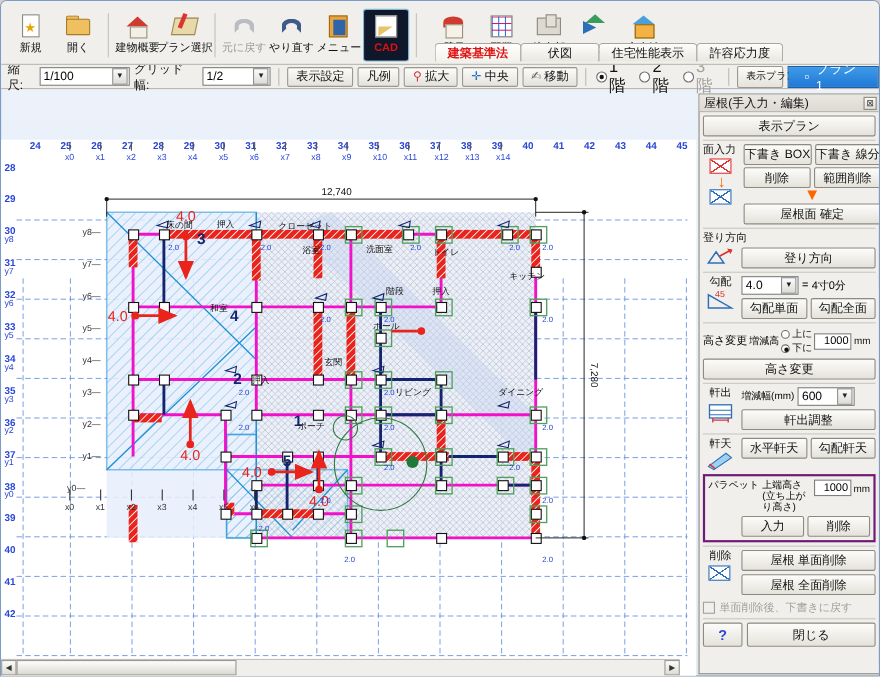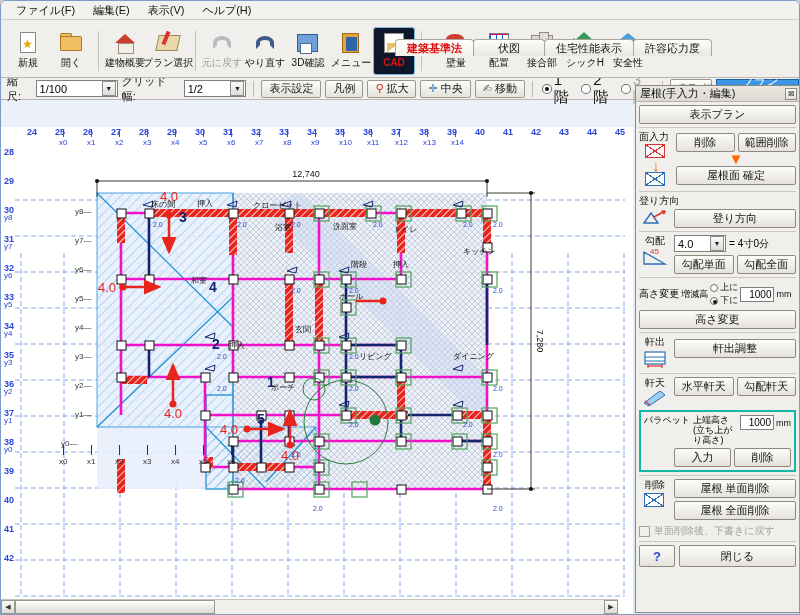--- a/index.html
+++ b/index.html
@@ -257,43 +257,37 @@
       linear-gradient(to bottom left, transparent 47%, #2c6fb8 47%, #2c6fb8 53%, transparent 53%);
   }
   .down-arrow { color:#f60; font-size:15px; line-height:12px; text-align:center; }
   .num-in {
     background:#fff; border:1px solid #7f7f7f; height:15px;
     font-size:10px; color:#000; text-align:right; padding:0 2px;
     display:flex; align-items:center; justify-content:flex-end;
   }
   .unit { font-size:9px; color:#111; }
   .para-box {
-    border: 2px solid #14b8a6; padding: 3px; margin-top: 3px;
+    border: 2px solid #701a75; padding: 3px; margin-top: 3px;
     background: #f0efeb;
   }
   .chk { display:flex; align-items:center; gap:4px; font-size:10px; color:#a3a19b; margin-top:4px; }
   .chk .box { width:11px; height:11px; background:#f0efeb; border:1px solid #a3a19b; }
   .help-btn {
     width:36px; height:22px; display:flex; align-items:center; justify-content:center;
     background:linear-gradient(#fcfcfa,#e4e2da); border:1px solid #8d8a82; border-radius:2px;
     color:#2a46d8; font-weight:bold; font-size:13px;
   }
 </style>
 </head>
 <body>
 
 <div id="app">
 
 
-  <div class="menubar">
-    <div class="menu-item">ファイル(F)</div>
-    <div class="menu-item">編集(E)</div>
-    <div class="menu-item">表示(V)</div>
-    <div class="menu-item">ヘルプ(H)</div>
-  </div>
 
   <div class="toolbar-wrap">
     <div class="tb-inner">
       <div class="tb-btn">
         <div class="tb-ico">
             <div class="ic-page"></div>
             <div class="ic-star">★</div>
           </div>
         <div class="tb-lbl">新規</div>
       </div>
@@ -323,26 +317,20 @@
         <div class="tb-ico">
             <div class="ic-undo"></div>
           </div>
         <div class="tb-lbl dim">元に戻す</div>
       </div>
       <div class="tb-btn">
         <div class="tb-ico">
             <div class="ic-redo act"></div>
           </div>
         <div class="tb-lbl">やり直す</div>
-      </div>
-      <div class="tb-btn">
-        <div class="tb-ico">
-            <div class="ic-3d"></div>
-          </div>
-        <div class="tb-lbl">3D確認</div>
       </div>
       <div class="tb-btn">
         <div class="tb-ico">
             <div class="ic-menu"></div>
           </div>
         <div class="tb-lbl">メニュー</div>
       </div>
       <div class="tb-btn sel">
         <div class="tb-ico">
             <div class="ic-cad"></div>
@@ -941,20 +929,24 @@
             <div class="sec-lbl">面入力</div>
             <div class="mini-ico" style="margin:1px auto 0">
                 <div class="env"></div>
               </div>
             <div class="down-arrow">↓</div>
             <div class="mini-ico" style="margin:0 auto">
                 <div class="env blue"></div>
               </div>
           </div>
           <div class="sec-main">
+            <div class="btn-row">
+              <div class="pbtn">下書き BOX</div>
+              <div class="pbtn">下書き 線分</div>
+            </div>
             <div class="btn-row" style="margin-top:2px">
               <div class="pbtn">削除</div>
               <div class="pbtn">範囲削除</div>
             </div>
             <div class="down-arrow" style="margin:1px 0">▼</div>
             <div class="pbtn wide">屋根面 確定</div>
           </div>
         </div>
       </div>
 
@@ -1027,20 +1019,27 @@
             <svg width="26" height="22" viewBox="0 0 26 22">
               <rect x="3" y="4" width="20" height="12" fill="#fff" stroke="#2c6fb8" stroke-width="1.2"></rect>
               <line x1="3" y1="9" x2="23" y2="9" stroke="#2c6fb8" stroke-width="1"></line>
               <line x1="3" y1="13" x2="23" y2="13" stroke="#2c6fb8" stroke-width="1"></line>
               <line x1="6" y1="16" x2="6" y2="20" stroke="#d33" stroke-width="1.2"></line>
               <line x1="20" y1="16" x2="20" y2="20" stroke="#d33" stroke-width="1.2"></line>
               <line x1="6" y1="18" x2="20" y2="18" stroke="#d33" stroke-width="1.2"></line>
             </svg>
           </div>
           <div class="sec-main">
+            <div style="display:flex;align-items:center;gap:3px">
+              <span style="font-size:9px">増減幅(mm)</span>
+              <div class="combo" style="width:52px">
+                <span class="cv">600</span>
+                <span class="cbtn">▼</span>
+              </div>
+            </div>
             <div class="pbtn wide" style="margin-top:3px">軒出調整</div>
           </div>
         </div>
       </div>
 
       <div class="sec">
         <div class="sec-row">
           <div class="sec-icons">
             <div class="sec-lbl" style="width:auto">軒天</div>
             <svg width="26" height="18" viewBox="0 0 26 18">

